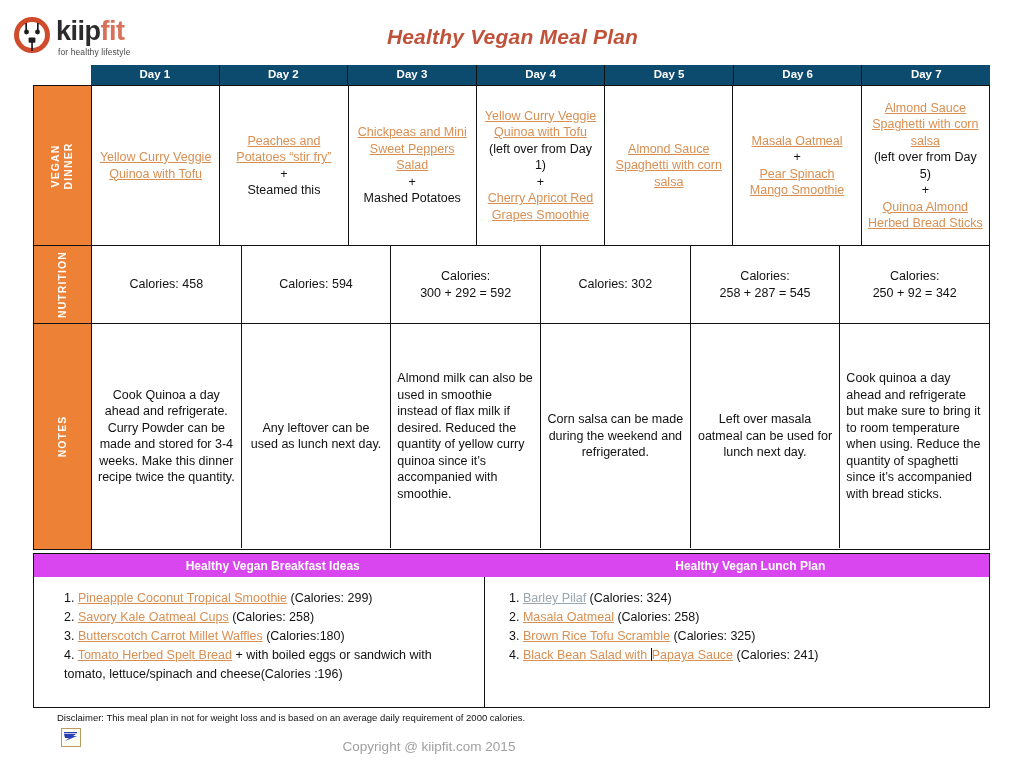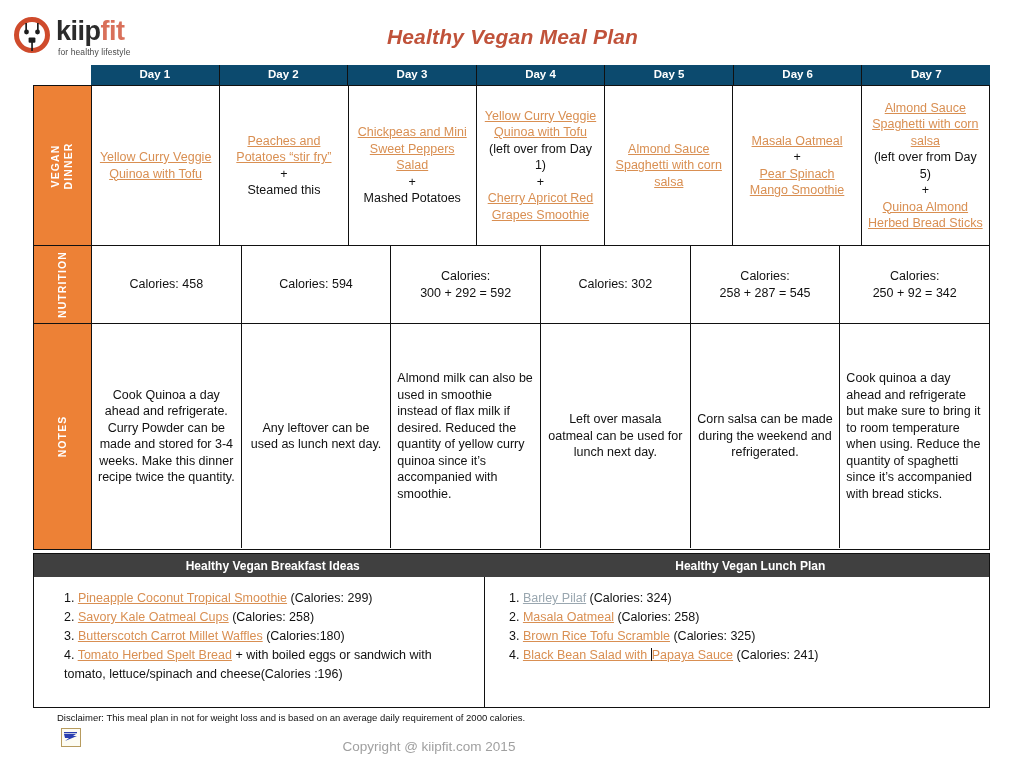--- a/index.html
+++ b/index.html
@@ -69,21 +69,21 @@
   .row-notes .cell{align-items:center;}
   .row-notes .cell.center .inner{text-align:center;}
   .row-notes .cell.left .inner{text-align:left;}
 
   .lnk{color:#d98f52;text-decoration:underline;}
   .plain{color:#111;}
 
   
   .bottom{position:absolute;left:33px;top:553px;width:957px;height:155px;
     border:1px solid #111;box-sizing:border-box;display:flex;flex-direction:column;}
-  .bottom-head{display:flex;height:23px;background:#404040;flex:0 0 23px;}
+  .bottom-head{display:flex;height:23px;background:#d946ef;flex:0 0 23px;}
   .bottom-head .bh{flex:1 1 0;color:#fff;font-size:12px;font-weight:bold;
     display:flex;align-items:center;justify-content:center;line-height:1;}
   .bottom-body{display:flex;flex:1 1 auto;}
   .bcol{box-sizing:border-box;padding:12px 10px 8px 10px;font-size:12.5px;
     line-height:19px;}
   .bcol-left{flex:0 0 451px;border-right:1px solid #111;}
   .bcol-right{flex:1 1 auto;}
   .blist{margin:0;padding:0;list-style:none;}
   .blist li{white-space:normal;}
   .bl-left li{padding-left:0;text-indent:0;}
@@ -241,24 +241,24 @@
           <div class="cell center">
             <div class="inner">Cook Quinoa a day ahead and refrigerate. Curry Powder can be made and stored for 3-4 weeks. Make this dinner recipe twice the quantity.</div>
           </div>
           <div class="cell center">
             <div class="inner">Any leftover can be used as lunch next day.</div>
           </div>
           <div class="cell left">
             <div class="inner">Almond milk can also be used in smoothie instead of flax milk if desired. Reduced the quantity of yellow curry quinoa since it’s accompanied with smoothie.</div>
           </div>
           <div class="cell center">
+            <div class="inner">Corn salsa can be made during the weekend and refrigerated.</div>
+          </div>
+          <div class="cell center">
             <div class="inner">Left over masala oatmeal can be used for lunch next day.</div>
-          </div>
-          <div class="cell center">
-            <div class="inner">Corn salsa can be made during the weekend and refrigerated.</div>
           </div>
           <div class="cell left">
             <div class="inner">Cook quinoa a day ahead and refrigerate but make sure to bring it to room temperature when using. Reduce the quantity of spaghetti since it’s accompanied with bread sticks.</div>
           </div>
         </div>
     </div>
   </div>
 
   <div class="bottom">
     <div class="bottom-head">

